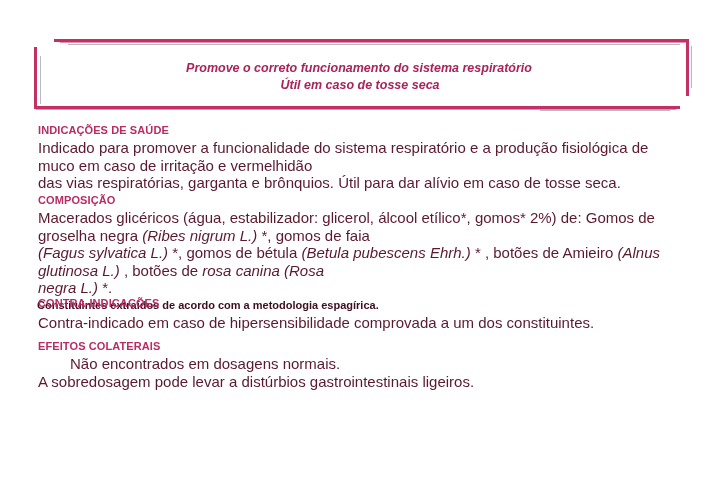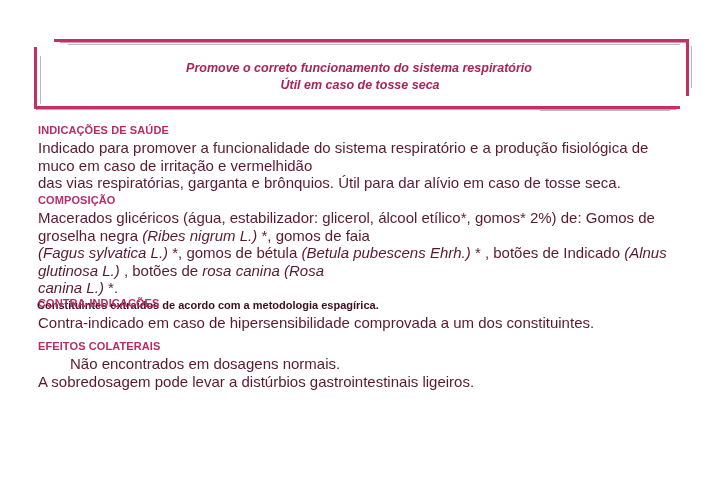--- a/index.html
+++ b/index.html
@@ -50,22 +50,22 @@
 
 <div class="section" style="top:124px;">
   <div class="h">INDICAÇÕES DE SAÚDE</div>
   <div class="p" style="margin-top:3px;">Indicado para promover a funcionalidade do sistema respiratório e a produção fisiológica de muco em caso de irritação e vermelhidão</div>
   <div class="p">das vias  respiratórias, garganta e brônquios. Útil para dar alívio em caso de tosse seca.</div>
 </div>
 
 <div class="section" style="top:194px;">
   <div class="h">COMPOSIÇÃO</div>
   <div class="p" style="margin-top:3px;"><span>Macerados glicéricos (água, estabilizador: glicerol, álcool etílico*, gomos* 2%) de: Gomos de groselha negra </span><i>(Ribes nigrum L.)</i><span> *, gomos de faia</span></div>
-  <div class="p"><i>(Fagus sylvatica L.)</i><span> *, gomos de bétula </span><i>(Betula pubescens Ehrh.)</i><span> * , botões de Indicado </span><i>(Alnus glutinosa L.)</i><span> , botões de </span><i>rosa canina (Rosa</i></div>
-  <div class="p"><i>canina L.)</i><span> *.</span></div>
+  <div class="p"><i>(Fagus sylvatica L.)</i><span> *, gomos de bétula </span><i>(Betula pubescens Ehrh.)</i><span> * , botões de Amieiro </span><i>(Alnus glutinosa L.)</i><span> , botões de </span><i>rosa canina (Rosa</i></div>
+  <div class="p"><i>negra L.)</i><span> *.</span></div>
   <div class="strong" style="margin-left:-1px; line-height:16px;">Constituintes extraídos de acordo com a metodologia espagírica.</div>
 </div>
 
 <div class="section" style="top:297px;">
   <div class="h">CONTRA-INDICAÇÕES</div>
   <div class="p" style="margin-top:5px;">Contra-indicado em caso de hipersensibilidade comprovada a um dos constituintes.</div>
 </div>
 
 <div class="section" style="top:340px;">
   <div class="h">EFEITOS COLATERAIS</div>

